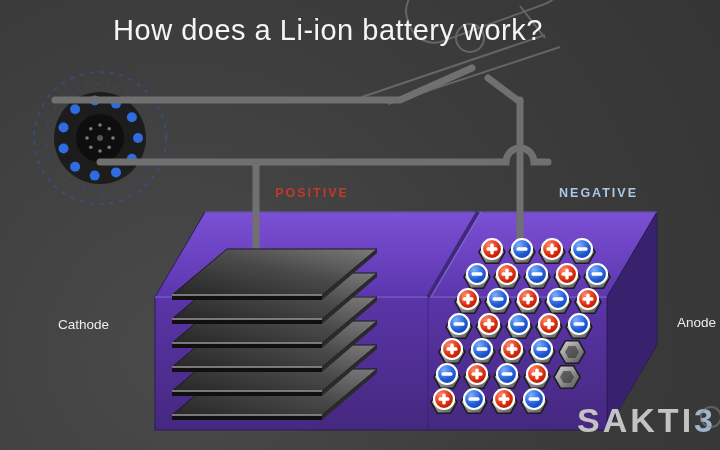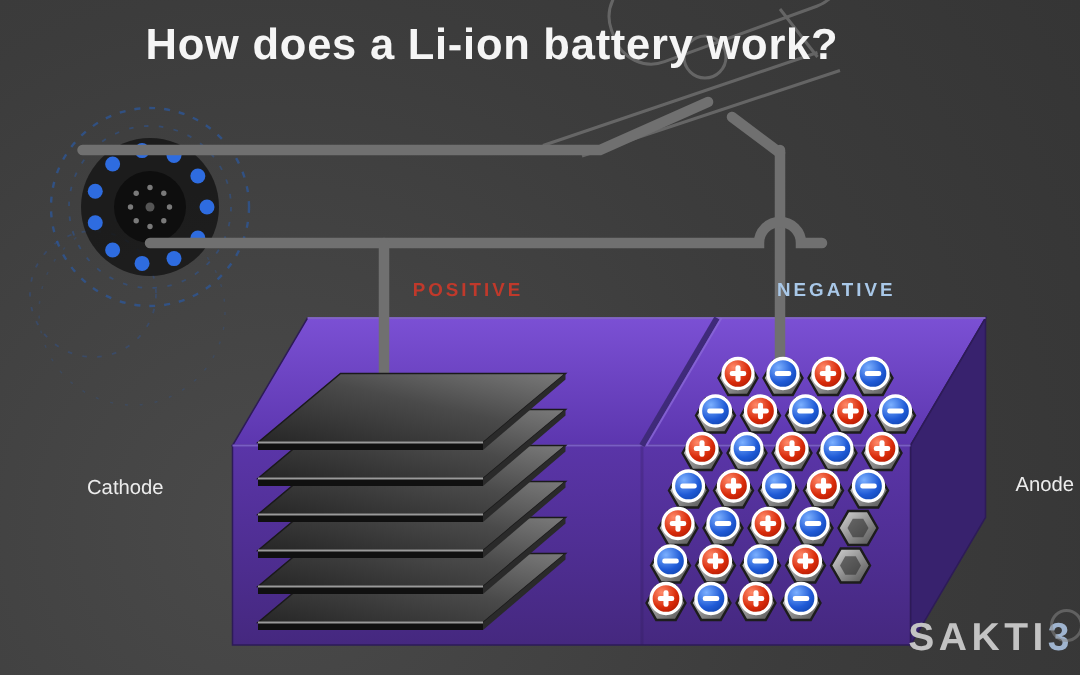--- a/index.html
+++ b/index.html
@@ -7,32 +7,32 @@
     position:relative;
     width:720px;height:450px;
     overflow:hidden;
     background:radial-gradient(circle at 25% 78%, #4a4a4a 0%, #3c3c3c 55%, #353535 100%);
     font-family:"Liberation Sans", sans-serif;
   }
   #diagram-svg{position:absolute;left:0;top:0;}
   .label{position:absolute;white-space:nowrap;}
   .title{
     left:0;top:14px;width:656px;text-align:center;
-    font-size:29px;font-weight:bold;color:#f5f5f5;letter-spacing:.5px;
+    font-size:29px;font-weight:normal;color:#f5f5f5;letter-spacing:.5px;
   }
   .terminal{font-size:12.5px;letter-spacing:2px;font-weight:bold;}
   .positive{left:252px;top:186px;width:120px;text-align:center;color:#c0392b;}
-  .negative{left:518px;top:186px;width:120px;text-align:left;color:#a9c8e8;}
+  .negative{left:518px;top:186px;width:120px;text-align:right;color:#a9c8e8;}
   .component{font-size:13.5px;color:#ececec;}
   .cathode{left:58px;top:317px;}
   .anode{left:677px;top:315px;}
   .electrolyte{left:345px;top:416px;width:110px;text-align:center;font-size:12.5px;color:#f2f2f2;text-shadow:0 1px 3px rgba(0,0,0,.8);}
   .logo{
     right:4px;bottom:10px;
-    font-size:26px;font-weight:bold;letter-spacing:3px;color:#c3c3c3;
+    font-size:34px;font-weight:bold;letter-spacing:3px;color:#c3c3c3;
   }
   .logo .accent{color:#9fb4cf;}
   .logo-ring{
     position:absolute;right:-6px;bottom:12px;width:18px;height:18px;
     border:2px solid #8a8a8a;border-radius:50%;opacity:.5;
   }
 </style>
 </head>
 <body>
 

